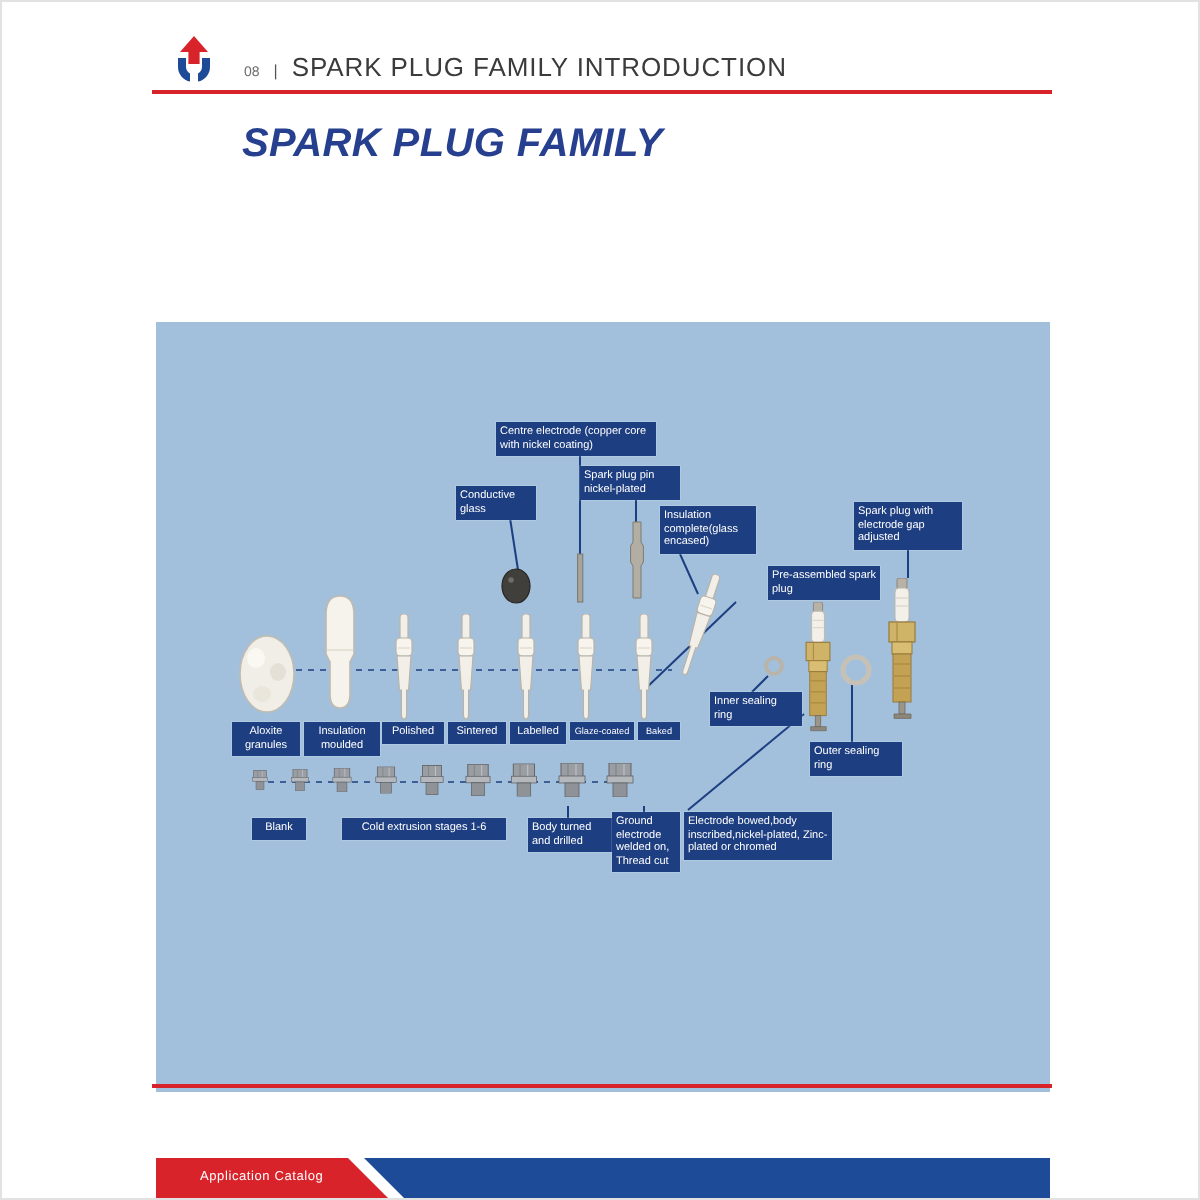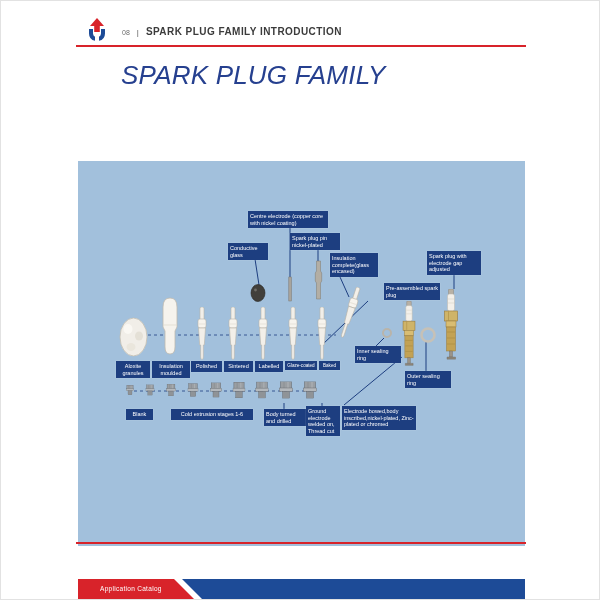--- a/index.html
+++ b/index.html
@@ -3,25 +3,25 @@
 <meta charset="utf-8">
 <style>
   *{margin:0;padding:0;box-sizing:border-box}
   html,body{width:600px;height:600px}
   body{background:#f3f3f3;font-family:"Liberation Sans",sans-serif;position:relative;overflow:hidden}
   .page{position:absolute;left:0;top:0;width:600px;height:600px;background:#ffffff;border:1px solid #e2e2e2}
   .logo{position:absolute;left:84px;top:16px;width:24px;height:27px}
   .hdr-meta{position:absolute;left:121px;top:25px;display:flex;gap:7px;align-items:baseline}
   .page-num{font-size:7px;color:#6d6d6d}
   .hdr-sep{font-size:8px;color:#555}
-  .hdr-title{font-size:10px;font-weight:bold;color:#3b3b3b;letter-spacing:.45px}
+  .hdr-title{font-size:13px;font-weight:normal;color:#3b3b3b;letter-spacing:.45px}
   .rule{position:absolute;left:75px;width:450px;height:2px;background:var(--accent-red,#d8232a)}
   .rule.hdr{top:44px}
   .rule.ftr{top:541px}
-  .title{position:absolute;left:120px;top:58px;font-size:26px;font-weight:normal;font-style:italic;
+  .title{position:absolute;left:120px;top:58px;font-size:20px;font-weight:bold;font-style:italic;
          color:var(--title-blue,#26408f);line-height:1.3;letter-spacing:.2px}
   .panel{position:absolute;left:77px;top:160px;width:447px;height:385px;background:var(--panel-blue,#a2c0dc)}
   .art{position:absolute;left:0;top:0}
   .lbl{position:absolute;background:var(--label-blue,#1d3e80);color:#fff;font-size:5.5px;line-height:1.2;
        padding:2px 2px;box-shadow:0 0 0 .3px rgba(255,255,255,.25)}
   .lbl.c{text-align:center}
   .lbl.sm{font-size:4.6px;padding:1.5px 1px}
   .footer-bar{position:absolute;left:77px;top:578px;width:447px;height:20px}
   .fb-red{position:absolute;inset:0;background:var(--accent-red,#d8232a);clip-path:polygon(0 0,96px 0,116px 100%,0 100%)}
   .fb-blue{position:absolute;inset:0;background:var(--footer-blue,#1d4b97);clip-path:polygon(104px 0,100% 0,100% 100%,124px 100%)}

